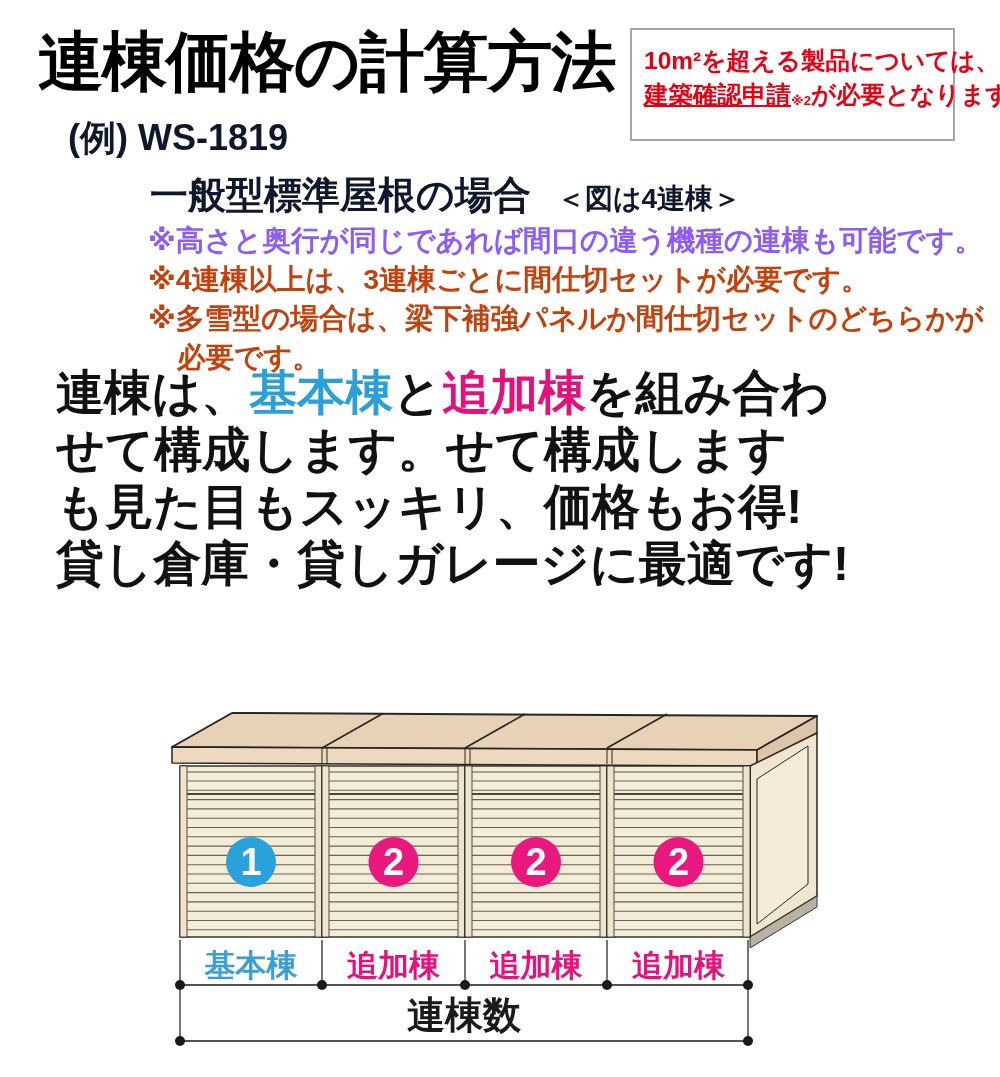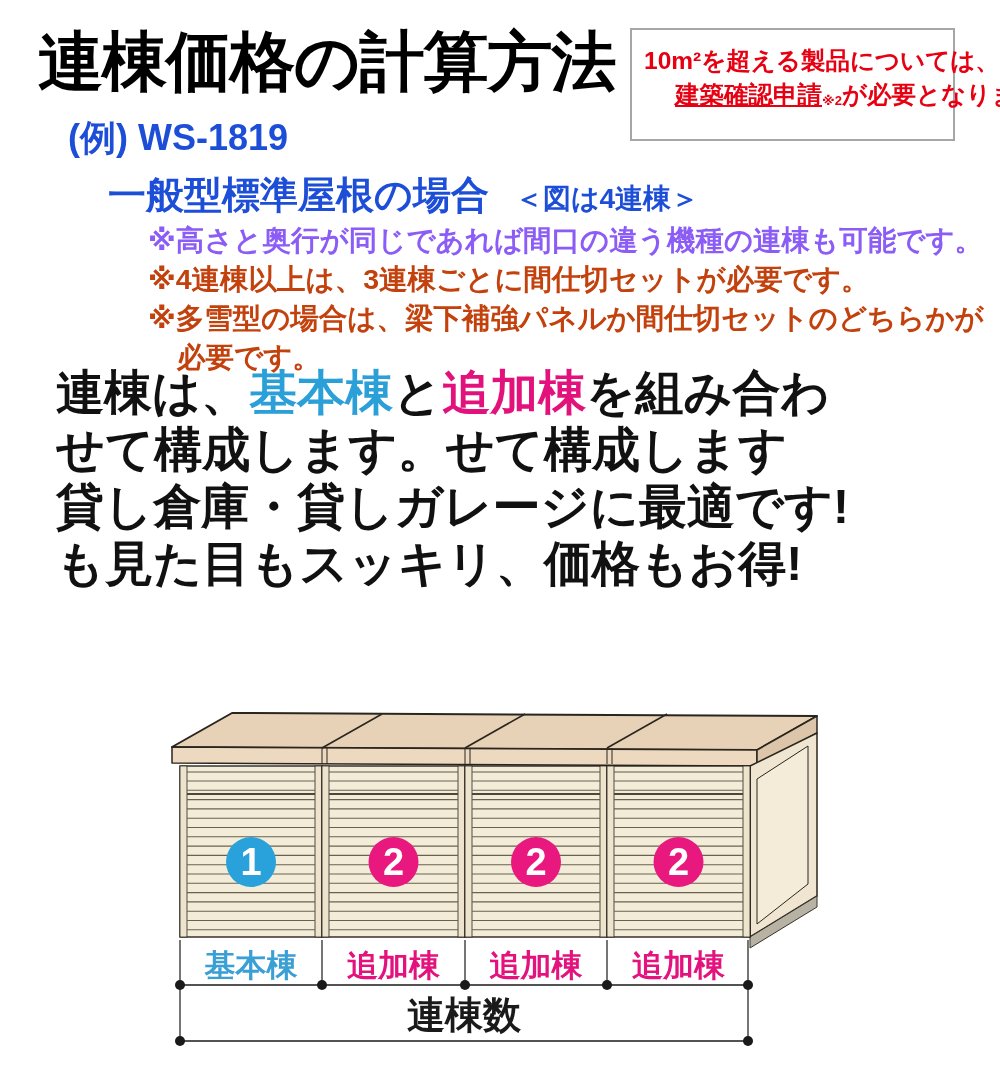--- a/index.html
+++ b/index.html
@@ -12,26 +12,26 @@
     position:absolute;left:38px;top:18px;margin:0;
     font-size:65px;font-weight:900;color:#000;letter-spacing:-1px;white-space:nowrap;
   }
   
   .notice{
     position:absolute;left:630px;top:28px;width:325px;height:113px;
     border:2px solid #a6a6a6;box-sizing:border-box;
     padding:14px 8px 0 12px;background:#fff;
   }
   .notice .nline{font-size:24.5px;line-height:34px;color:#e60012;font-weight:600;white-space:nowrap;}
-  .notice .hl{font-weight:800;text-decoration:underline;margin-left:31px;}
+  .notice .hl{font-weight:800;text-decoration:underline;}
   .notice sup{font-size:13px;font-weight:600;vertical-align:baseline;position:relative;top:2px;}
   
-  .example{position:absolute;left:68px;top:114px;color:#1d4ed8;}
+  .example{position:absolute;left:68px;top:114px;color:#0f172a;}
   .ex-line1{font-size:36px;font-weight:600;white-space:nowrap;}
-  .ex-line2{margin-left:40px;margin-top:7px;font-size:38px;font-weight:600;white-space:nowrap;}
+  .ex-line2{margin-left:82px;margin-top:7px;font-size:38px;font-weight:600;white-space:nowrap;}
   .fig-note{font-size:28px;font-weight:600;margin-left:26px;}
   
   .notes{position:absolute;left:148px;top:221px;}
   .note{font-size:28.5px;line-height:39px;font-weight:600;white-space:nowrap;}
   .note-black{color:#8b5cf6;}
   .note-red{color:#c2410c;}
   .note-indent{padding-left:29px;}
   
   .body-text{position:absolute;left:56px;top:364px;color:#111;}
   .b-line{font-size:48px;line-height:57px;font-weight:700;white-space:nowrap;}
@@ -61,22 +61,22 @@
   <div class="notes">
     <div class="note note-black">※高さと奥行が同じであれば間口の違う機種の連棟も可能です。</div>
     <div class="note note-red">※4連棟以上は、3連棟ごとに間仕切セットが必要です。</div>
     <div class="note note-red">※多雪型の場合は、梁下補強パネルか間仕切セットのどちらかが</div>
     <div class="note note-red note-indent">必要です。</div>
   </div>
 
   <div class="body-text">
     <div class="b-line"><span>連棟は、</span><span class="c-blue">基本棟</span><span>と</span><span class="c-pink">追加棟</span><span>を組み合わ</span></div>
     <div class="b-line">せて構成します。せて構成します</div>
+    <div class="b-line">も見た目もスッキリ、価格もお得!</div>
     <div class="b-line">貸し倉庫・貸しガレージに最適です!</div>
-    <div class="b-line">も見た目もスッキリ、価格もお得!</div>
   </div>
 
   <svg class="diagram" viewBox="0 0 1000 1077">
 
     <polygon points="172,747 232,713 817,716 757,750" fill="#e7d2b8" stroke="#2a261e" stroke-width="2" stroke-linejoin="round"></polygon>
 
     <polygon points="172,747 757,750 757,766 172,763" fill="#ecd9c0" stroke="#2a261e" stroke-width="1.5" stroke-linejoin="round"></polygon>
 
     <polygon points="757,750 817,716 817,733 757,766" fill="#dcc5a9" stroke="#2a261e" stroke-width="1.5" stroke-linejoin="round"></polygon>
 

